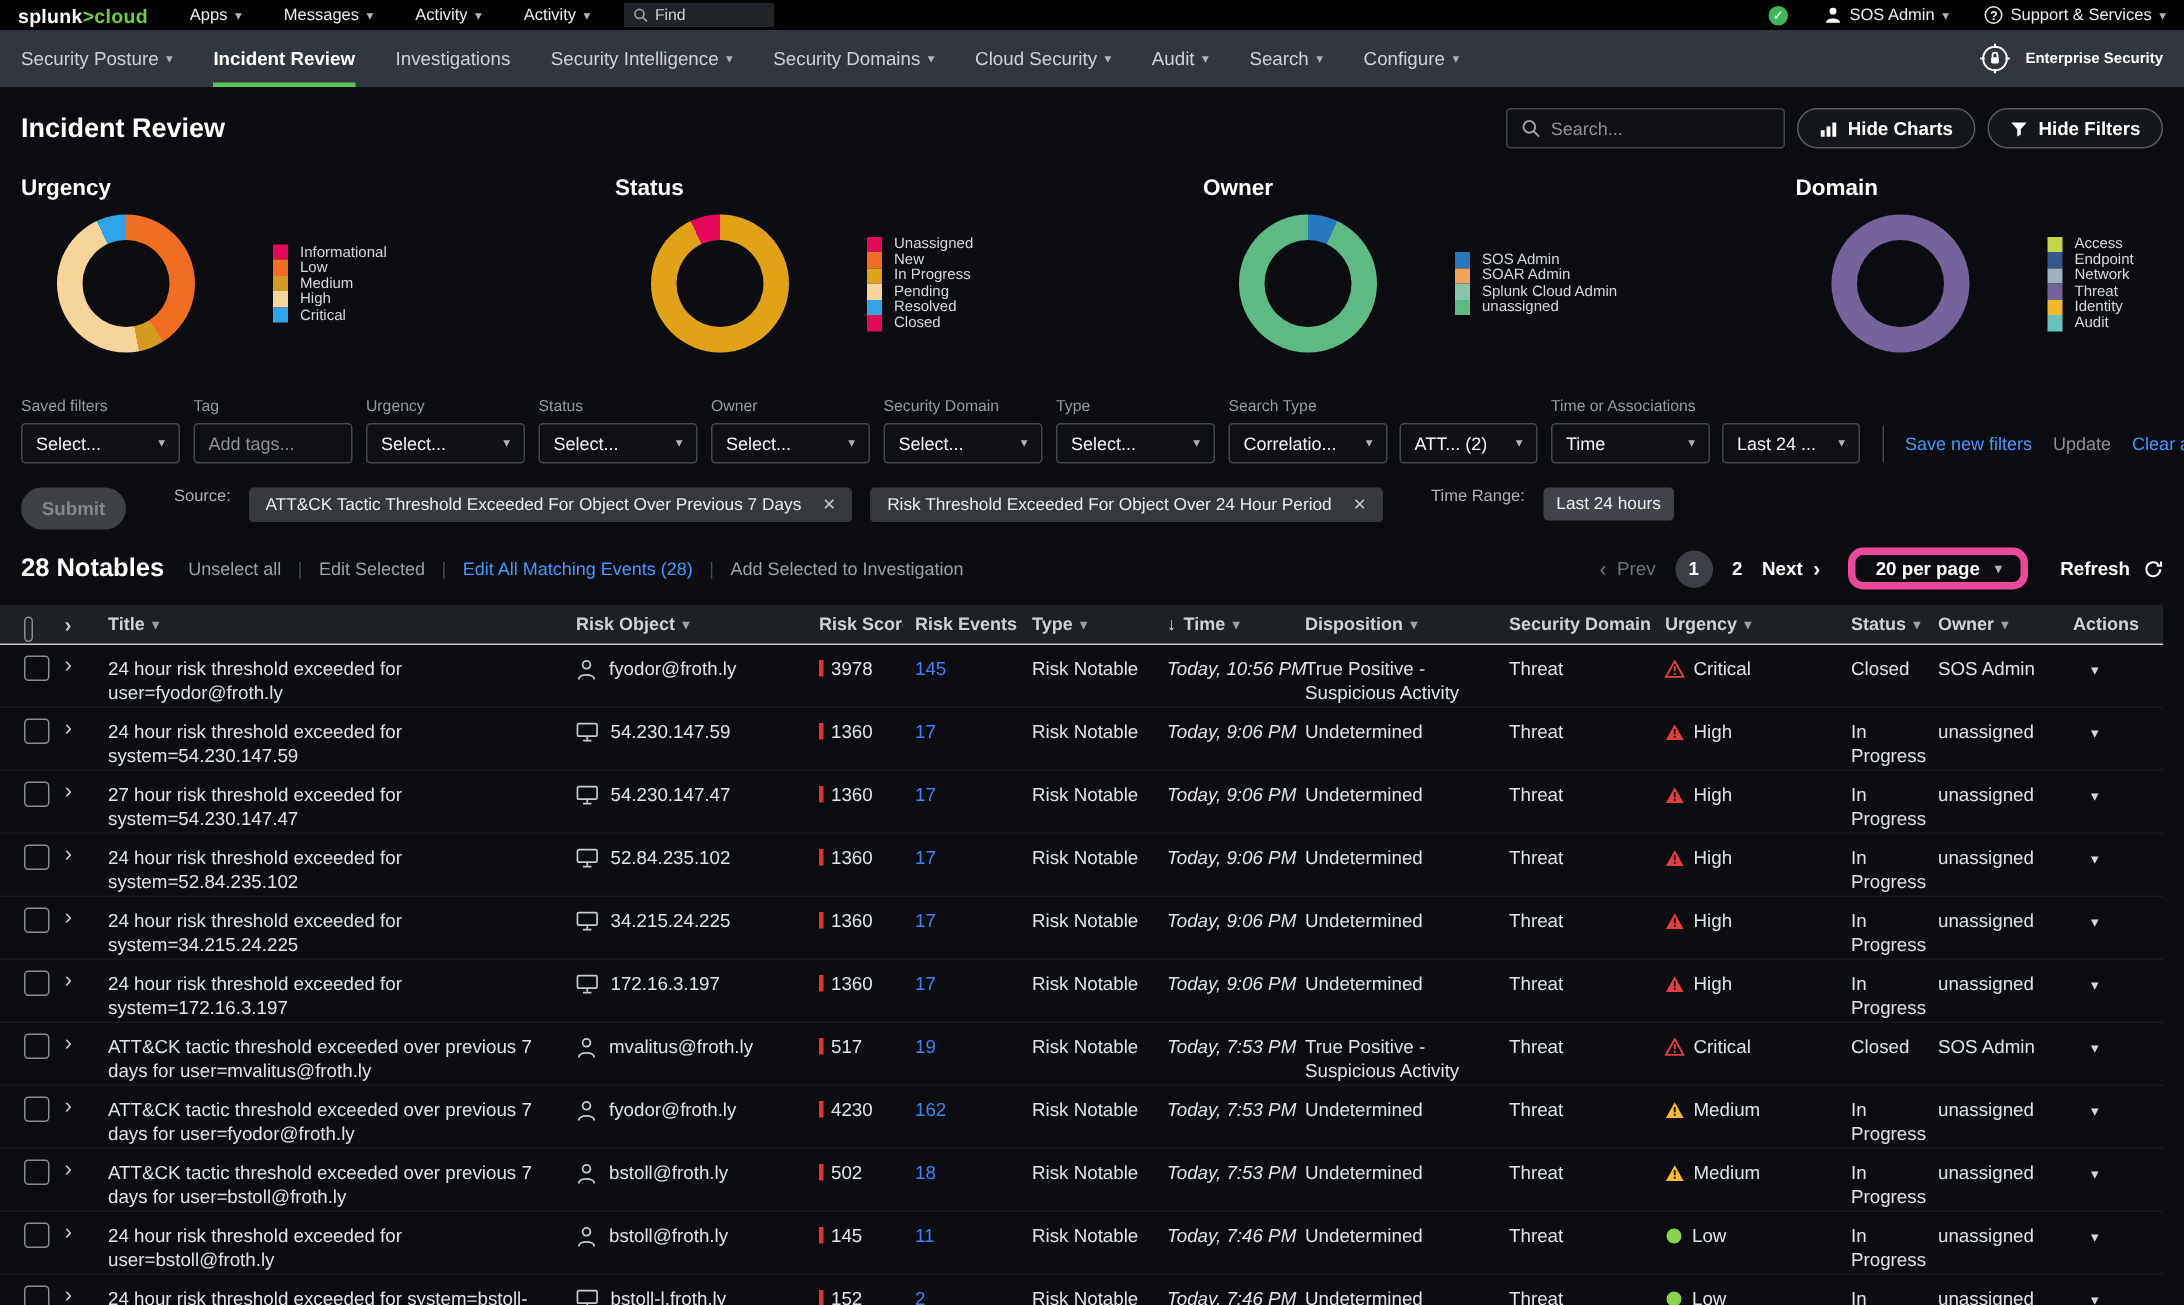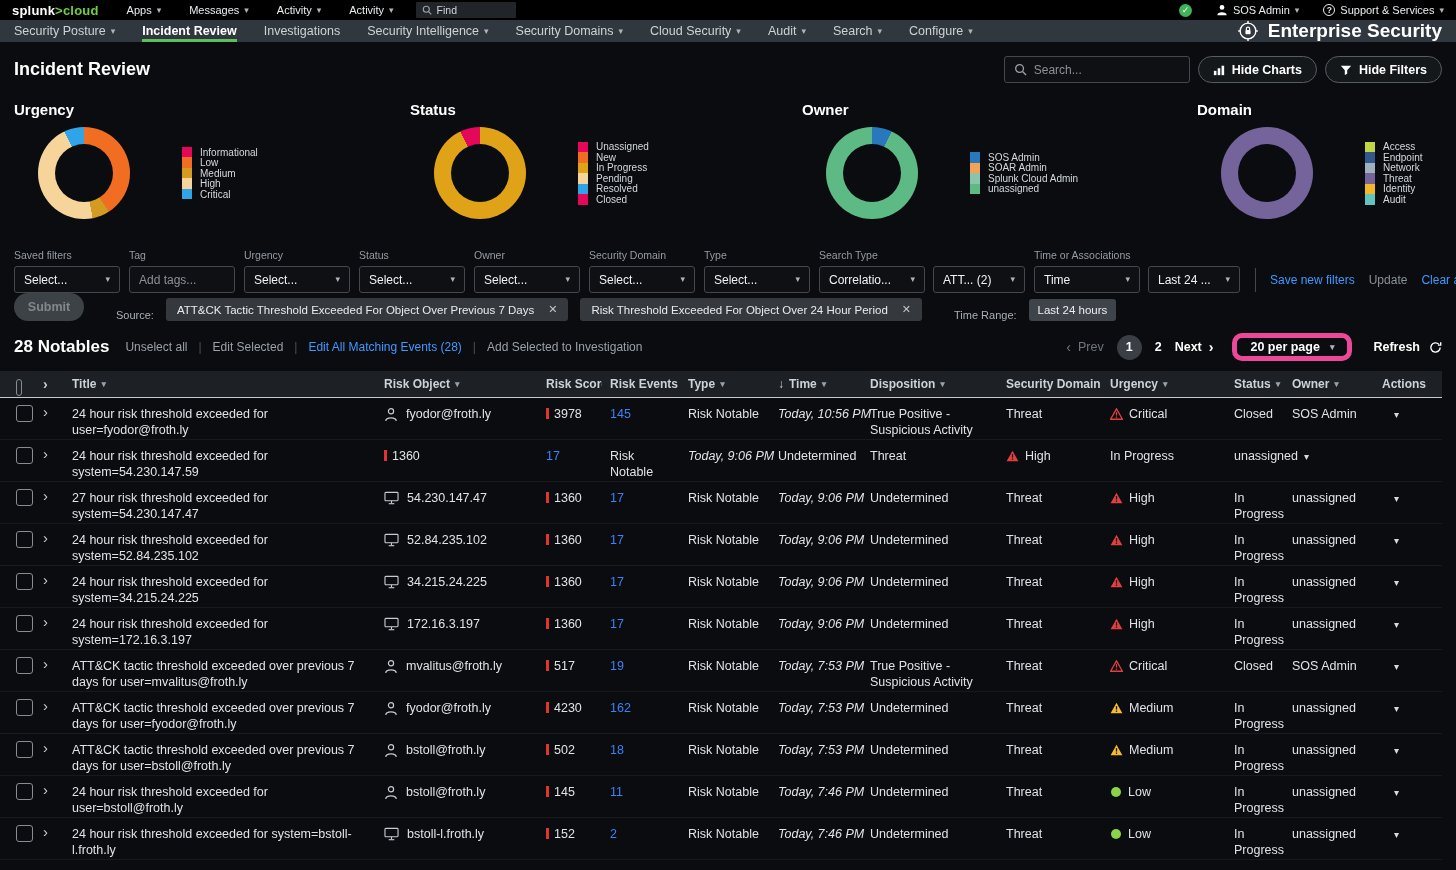--- a/index.html
+++ b/index.html
@@ -14,26 +14,26 @@
   .topbar-menus { display:flex; gap:28px; }
   .tb-item { font-size:11px; color:#e9ecef; display:flex; align-items:center; gap:5px; cursor:pointer; }
   .caret { font-size:9px; color:#aeb4ba; line-height:1; }
   .find-box { margin-left:22px; width:100px; height:16px; background:#212428; display:flex; align-items:center; gap:5px; padding:0 6px; border-radius:1px; }
   .find-box .find-text { font-size:10.5px; color:#cfd4d9; }
   .topbar-right { margin-left:auto; display:flex; align-items:center; gap:24px; }
   .ok-circle { width:13px; height:13px; border-radius:50%; background:#3fb45a; color:#fff; font-size:9px; display:flex; align-items:center; justify-content:center; }
   .q-circle { width:12px; height:12px; border-radius:50%; border:1.2px solid #e9ecef; color:#e9ecef; font-size:8.5px; font-weight:bold; display:flex; align-items:center; justify-content:center; }
 
   
-  .navbar { height:22px; background:#31373e; display:flex; align-items:stretch; padding:0 14px; }
+  .navbar { height:38px; background:#31373e; display:flex; align-items:stretch; padding:0 14px; }
   .nav-tabs { display:flex; gap:27px; }
   .nav-tab { font-size:12.5px; color:#ccd2d8; display:flex; align-items:center; gap:5px; cursor:pointer; border-bottom:3px solid transparent; border-top:3px solid transparent; }
   .nav-tab.active { color:#fff; font-weight:bold; border-bottom-color:#5cc05c; }
   .nav-right { margin-left:auto; display:flex; align-items:center; gap:9px; }
-  .nav-app-name { font-size:19px; font-weight:bold; color:#fff; }
+  .nav-app-name { font-size:10px; font-weight:bold; color:#fff; }
 
   
   .content { padding:0 14px; }
   .page-head { display:flex; justify-content:space-between; align-items:center; margin-top:14px; }
   .page-title { font-size:18px; font-weight:bold; color:#fff; }
   .head-controls { display:flex; gap:8px; align-items:center; }
   .search-box { width:186px; height:27px; border:1px solid #43484e; border-radius:3px; background:#0e1013; display:flex; align-items:center; gap:7px; padding:0 9px; }
   .search-box .ph { font-size:12px; color:#8b9197; }
   .pill-btn { height:27px; border:1px solid #585d63; border-radius:14px; background:#15181b; display:flex; align-items:center; gap:7px; padding:0 14px; font-size:12.5px; font-weight:bold; color:#fff; cursor:pointer; }
 
@@ -57,21 +57,21 @@
   .sel.narrow { width:92px; }
   .sel .sel-val { font-size:12px; color:#f0f2f4; white-space:nowrap; overflow:hidden; }
   .tag-input { width:106px; height:27px; border:1px solid #43484e; border-radius:3px; background:#0e1013; font-size:12px; color:#f0f2f4; padding:0 9px; font-family:"Liberation Sans",sans-serif; }
   .tag-input::placeholder { color:#8b9197; }
   .filter-links { display:flex; align-items:center; gap:14px; border-left:1px solid #43484e; padding:5px 0 5px 14px; margin-left:6px; margin-bottom:1px; }
   .flink { font-size:12px; white-space:nowrap; cursor:pointer; }
   .flink.blue { color:#4198ff; }
   .flink.gray { color:#8b9197; }
 
   
-  .submit-row { display:flex; align-items:flex-end; gap:12px; }
+  .submit-row { display:flex; align-items:flex-start; margin-top:16px; gap:12px; }
   .submit-btn { width:70px; height:28px; border-radius:14px; background:#3d4247; border:none; color:#82878d; font-size:12.5px; font-weight:bold; font-family:"Liberation Sans",sans-serif; }
   .src-label { font-size:11px; color:#a9afb5; margin-left:20px; }
   .chip { background:#35393e; border-radius:3px; height:23px; display:flex; align-items:center; font-size:11.5px; color:#e8ebee; padding:0 11px; gap:14px; }
   .chip .chip-x { color:#c2c7cc; font-size:11px; cursor:pointer; }
   .time-chip { background:#3f444a; border-radius:3px; height:22px; display:flex; align-items:center; font-size:11.5px; color:#eceef1; padding:0 9px; }
 
   
   .notables-bar { display:flex; align-items:center; margin-top:12px; }
   .notables-title { font-size:17px; font-weight:bold; color:#fff; }
   .notable-actions { display:flex; align-items:center; gap:11px; margin-left:16px; }
@@ -577,20 +577,28 @@
           <div class="td">Closed</div>
           <div class="td">SOS Admin</div>
           <div class="td c-actions"><span class="row-caret">▾</span></div>
         </div>
         <div class="t-row">
           <div class="td c-check">
             <span class="cbx"></span>
           </div>
           <div class="td c-exp">›</div>
           <div class="td c-title">24 hour risk threshold exceeded for system=54.230.147.59</div>
+          <div class="td c-obj">
+            <svg width="15" height="14" viewBox="0 0 16 15">
+              <rect x="1" y="1.5" width="14" height="9" rx="1" fill="none" stroke="#c6cbd1" stroke-width="1.2"></rect>
+              <line x1="8" y1="10.5" x2="8" y2="13" stroke="#c6cbd1" stroke-width="1.2"></line>
+              <line x1="5" y1="13.6" x2="11" y2="13.6" stroke="#c6cbd1" stroke-width="1.2"></line>
+            </svg>
+            <span>54.230.147.59</span>
+          </div>
           <div class="td"><span class="score-bar"></span>1360</div>
           <div class="td"><a class="blue-link">17</a></div>
           <div class="td">Risk Notable</div>
           <div class="td c-time">Today, 9:06 PM</div>
           <div class="td">Undetermined</div>
           <div class="td">Threat</div>
           <div class="td c-urg">
             <svg width="13" height="12" viewBox="0 0 14 13">
               <path d="M7 0.9 L13.4 12.2 H0.6 Z" fill="#e23f3f" stroke="none" stroke-width="1.4"></path>
               <rect x="6.3" y="4.4" width="1.4" height="3.8" fill="#16181b"></rect>

